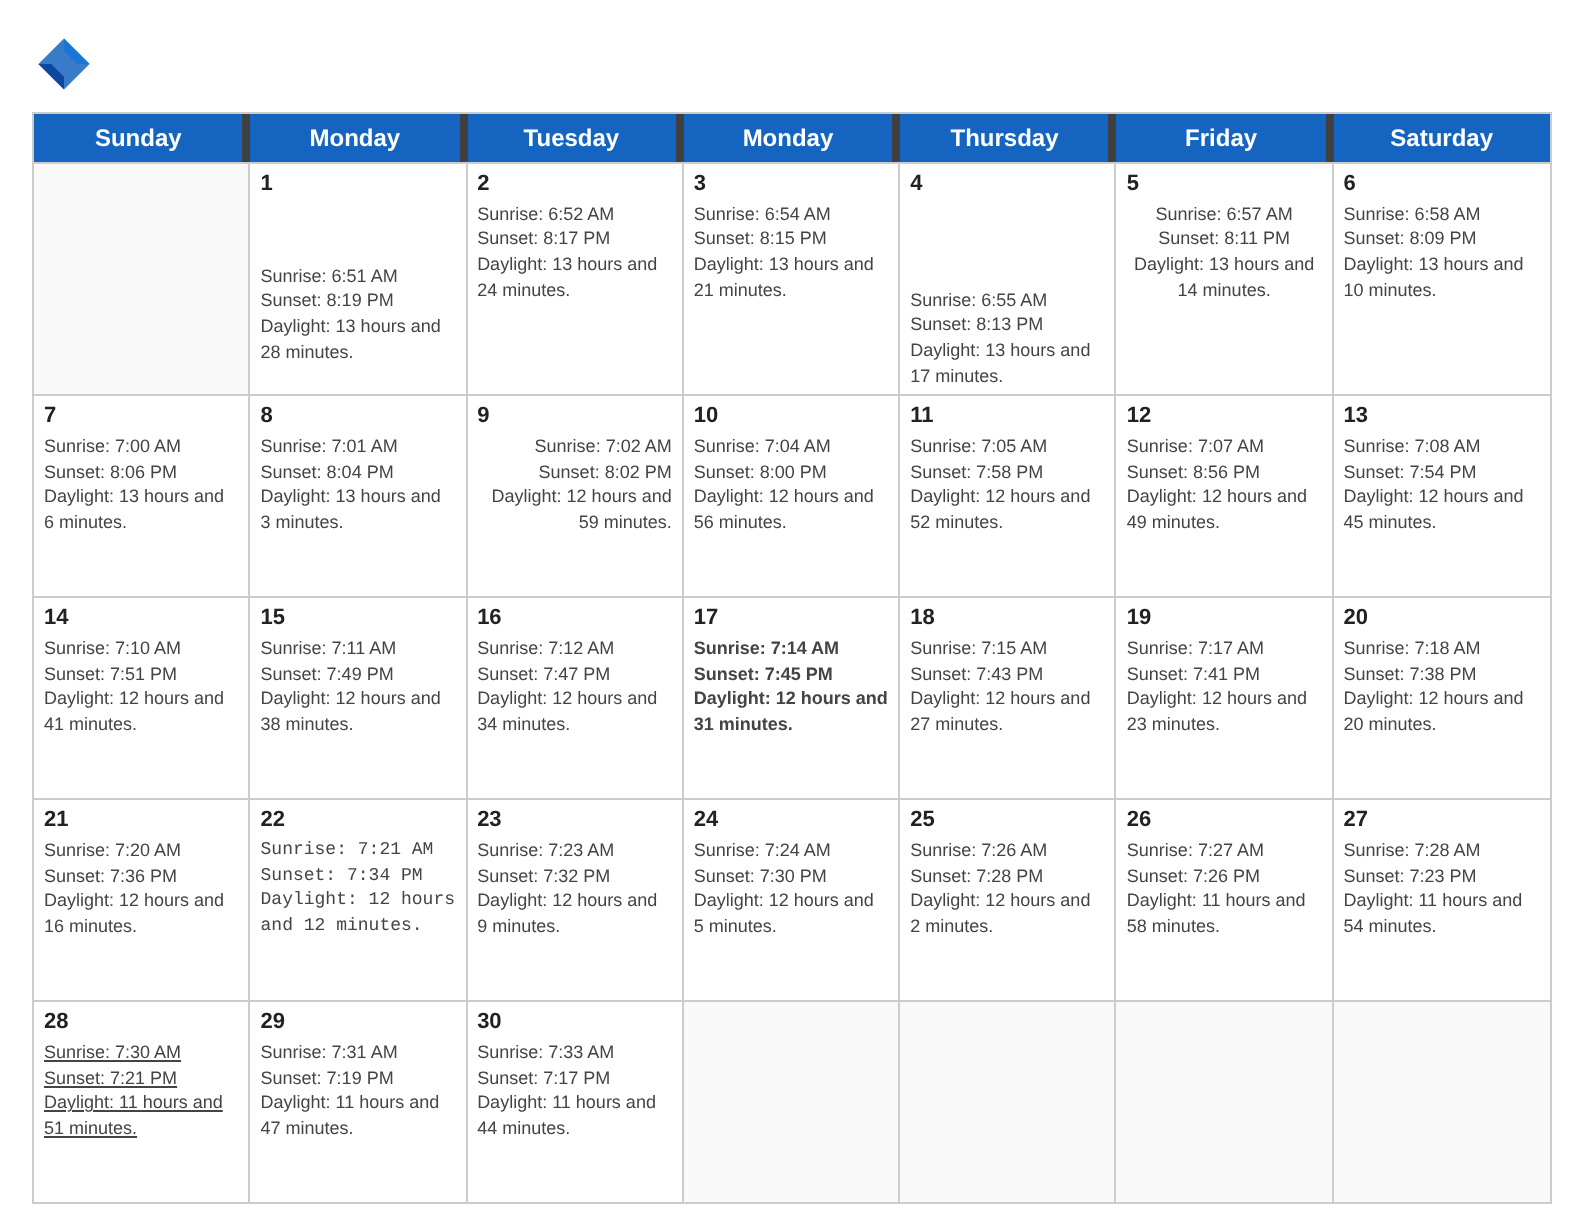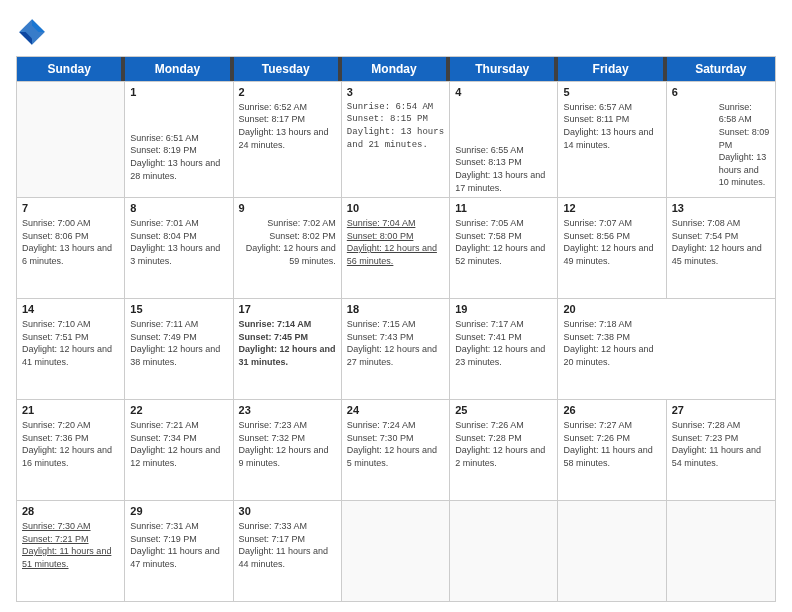--- a/index.html
+++ b/index.html
@@ -147,39 +147,39 @@
 Daylight: 13 hours and 28 minutes.</div>
           </div>
           <div class="cal-cell">
             <div class="day-number">2</div>
             <div class="day-info" style="white-space: pre-line;">Sunrise: 6:52 AM
 Sunset: 8:17 PM
 Daylight: 13 hours and 24 minutes.</div>
           </div>
           <div class="cal-cell">
             <div class="day-number">3</div>
-            <div class="day-info" style="white-space: pre-line; font-family: Liberation Mono, monospace;">Sunrise: 6:54 AM
+            <div class="day-info" style="white-space: pre-line;">Sunrise: 6:54 AM
 Sunset: 8:15 PM
 Daylight: 13 hours and 21 minutes.</div>
           </div>
           <div class="cal-cell">
             <div class="day-number">4</div>
             <div class="day-info" style="white-space: pre-line; margin-top: 44px;">Sunrise: 6:55 AM
 Sunset: 8:13 PM
 Daylight: 13 hours and 17 minutes.</div>
           </div>
           <div class="cal-cell">
             <div class="day-number">5</div>
-            <div class="day-info" style="white-space: pre-line;">Sunrise: 6:57 AM
+            <div class="day-info" style="white-space: pre-line; text-align: center;">Sunrise: 6:57 AM
 Sunset: 8:11 PM
 Daylight: 13 hours and 14 minutes.</div>
           </div>
           <div class="cal-cell">
             <div class="day-number">6</div>
-            <div class="day-info" style="white-space: pre-line; margin-left: 47px;">Sunrise: 6:58 AM
+            <div class="day-info" style="white-space: pre-line;">Sunrise: 6:58 AM
 Sunset: 8:09 PM
 Daylight: 13 hours and 10 minutes.</div>
           </div>
         </div>
         <div class="cal-row">
           <div class="cal-cell">
             <div class="day-number">7</div>
             <div class="day-info" style="white-space: pre-line;">Sunrise: 7:00 AM
 Sunset: 8:06 PM
 Daylight: 13 hours and 6 minutes.</div>
@@ -191,21 +191,21 @@
 Daylight: 13 hours and 3 minutes.</div>
           </div>
           <div class="cal-cell">
             <div class="day-number">9</div>
             <div class="day-info" style="white-space: pre-line; text-align: right;">Sunrise: 7:02 AM
 Sunset: 8:02 PM
 Daylight: 12 hours and 59 minutes.</div>
           </div>
           <div class="cal-cell">
             <div class="day-number">10</div>
-            <div class="day-info" style="white-space: pre-line; text-decoration: underline;">Sunrise: 7:04 AM
+            <div class="day-info" style="white-space: pre-line;">Sunrise: 7:04 AM
 Sunset: 8:00 PM
 Daylight: 12 hours and 56 minutes.</div>
           </div>
           <div class="cal-cell">
             <div class="day-number">11</div>
             <div class="day-info" style="white-space: pre-line;">Sunrise: 7:05 AM
 Sunset: 7:58 PM
 Daylight: 12 hours and 52 minutes.</div>
           </div>
           <div class="cal-cell">
@@ -228,20 +228,26 @@
 Sunset: 7:51 PM
 Daylight: 12 hours and 41 minutes.</div>
           </div>
           <div class="cal-cell">
             <div class="day-number">15</div>
             <div class="day-info" style="white-space: pre-line;">Sunrise: 7:11 AM
 Sunset: 7:49 PM
 Daylight: 12 hours and 38 minutes.</div>
           </div>
           <div class="cal-cell">
+            <div class="day-number">16</div>
+            <div class="day-info" style="white-space: pre-line;">Sunrise: 7:12 AM
+Sunset: 7:47 PM
+Daylight: 12 hours and 34 minutes.</div>
+          </div>
+          <div class="cal-cell">
             <div class="day-number">17</div>
             <div class="day-info" style="white-space: pre-line; font-weight: bold;">Sunrise: 7:14 AM
 Sunset: 7:45 PM
 Daylight: 12 hours and 31 minutes.</div>
           </div>
           <div class="cal-cell">
             <div class="day-number">18</div>
             <div class="day-info" style="white-space: pre-line;">Sunrise: 7:15 AM
 Sunset: 7:43 PM
 Daylight: 12 hours and 27 minutes.</div>
@@ -261,21 +267,21 @@
         </div>
         <div class="cal-row">
           <div class="cal-cell">
             <div class="day-number">21</div>
             <div class="day-info" style="white-space: pre-line;">Sunrise: 7:20 AM
 Sunset: 7:36 PM
 Daylight: 12 hours and 16 minutes.</div>
           </div>
           <div class="cal-cell">
             <div class="day-number">22</div>
-            <div class="day-info" style="white-space: pre-line;">Sunrise: 7:21 AM
+            <div class="day-info" style="white-space: pre-line; font-family: Liberation Mono, monospace;">Sunrise: 7:21 AM
 Sunset: 7:34 PM
 Daylight: 12 hours and 12 minutes.</div>
           </div>
           <div class="cal-cell">
             <div class="day-number">23</div>
             <div class="day-info" style="white-space: pre-line;">Sunrise: 7:23 AM
 Sunset: 7:32 PM
 Daylight: 12 hours and 9 minutes.</div>
           </div>
           <div class="cal-cell">

